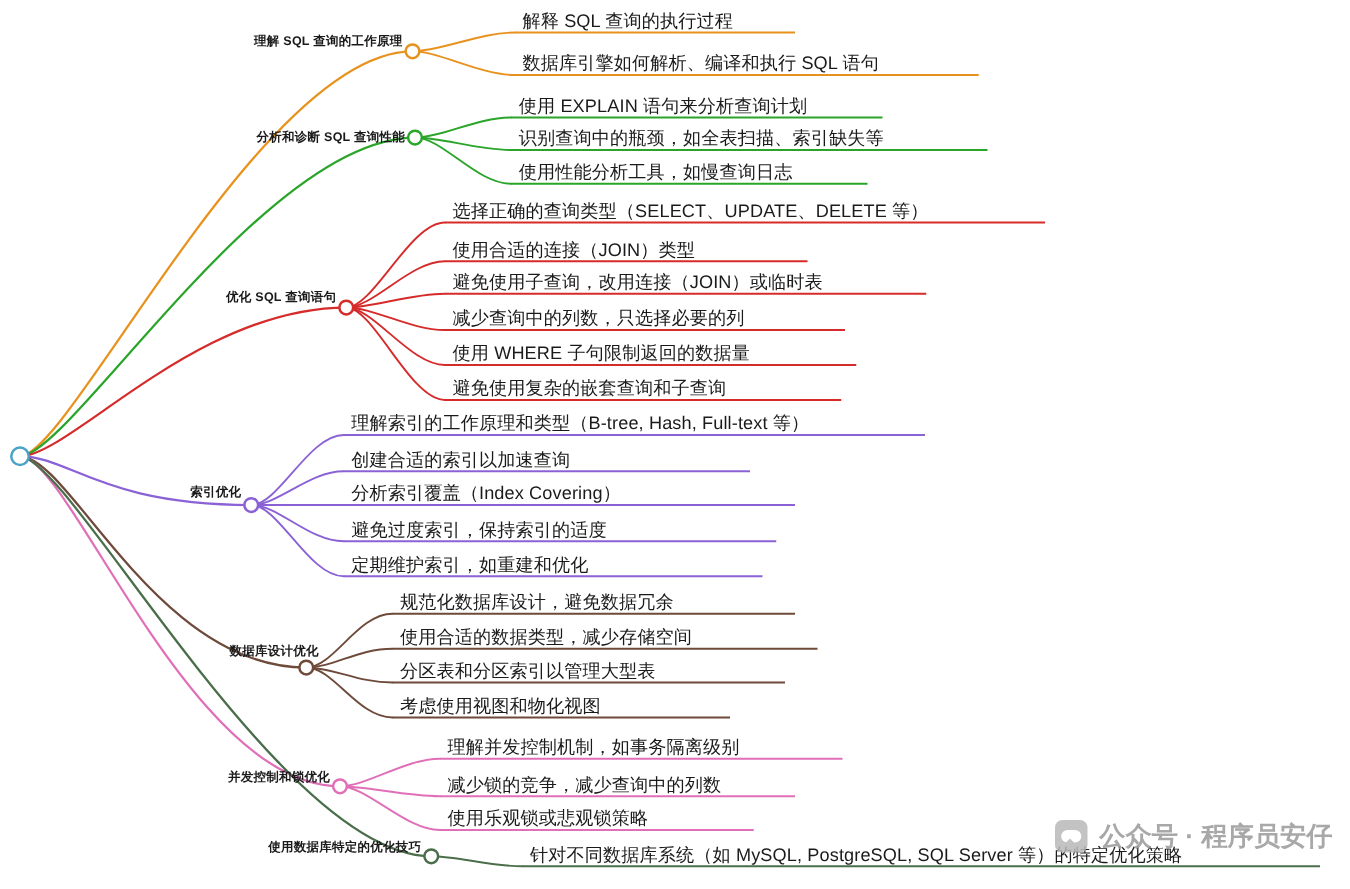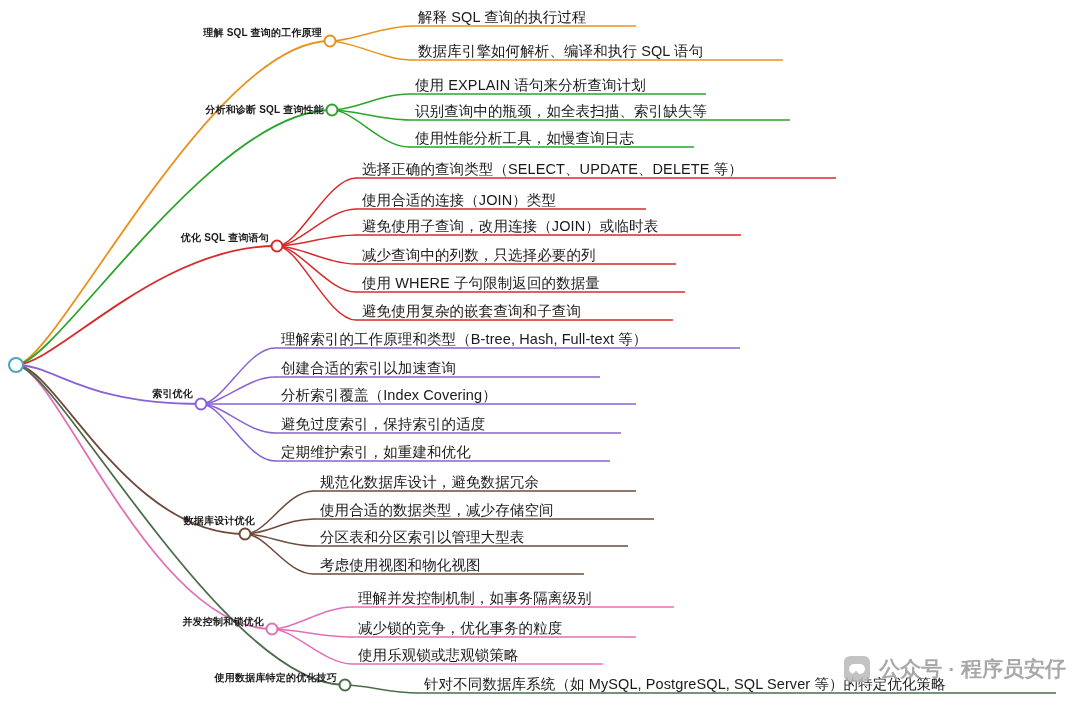--- a/index.html
+++ b/index.html
@@ -167,21 +167,21 @@
     <div class="leaf-label" style="left: 281px; top: 368px;">创建合适的索引以加速查询</div>
     <div class="leaf-label" style="left: 281px; top: 424px;">避免过度索引，保持索引的适度</div>
     <div class="leaf-label" style="left: 281px; top: 452px;">定期维护索引，如重建和优化</div>
     <div class="branch-label" style="left: 255px; top: 521px;">数据库设计优化</div>
     <div class="leaf-label" style="left: 320px; top: 482px;">规范化数据库设计，避免数据冗余</div>
     <div class="leaf-label" style="left: 320px; top: 510px;">使用合适的数据类型，减少存储空间</div>
     <div class="leaf-label" style="left: 320px; top: 537px;">分区表和分区索引以管理大型表</div>
     <div class="leaf-label" style="left: 320px; top: 565px;">考虑使用视图和物化视图</div>
     <div class="branch-label" style="left: 264px; top: 622px;">并发控制和锁优化</div>
     <div class="leaf-label" style="left: 358px; top: 598px;">理解并发控制机制，如事务隔离级别</div>
-    <div class="leaf-label" style="left: 358px; top: 628px;">减少锁的竞争，优化事务的粒度</div>
+    <div class="leaf-label" style="left: 358px; top: 628px;">减少锁的竞争，减少查询中的列数</div>
     <div class="leaf-label" style="left: 358px; top: 655px;">使用乐观锁或悲观锁策略</div>
     <div class="branch-label" style="left: 337px; top: 678px;">使用数据库特定的优化技巧</div>
     <div class="leaf-label" style="left: 424px; top: 684px;">针对不同数据库系统（如 MySQL, PostgreSQL, SQL Server 等）的特定优化策略</div>
   </div>
 
 <div class="watermark">
   <span class="wm-logo"></span>
   <span>公众号 · 程序员安仔</span>
 </div>
 

